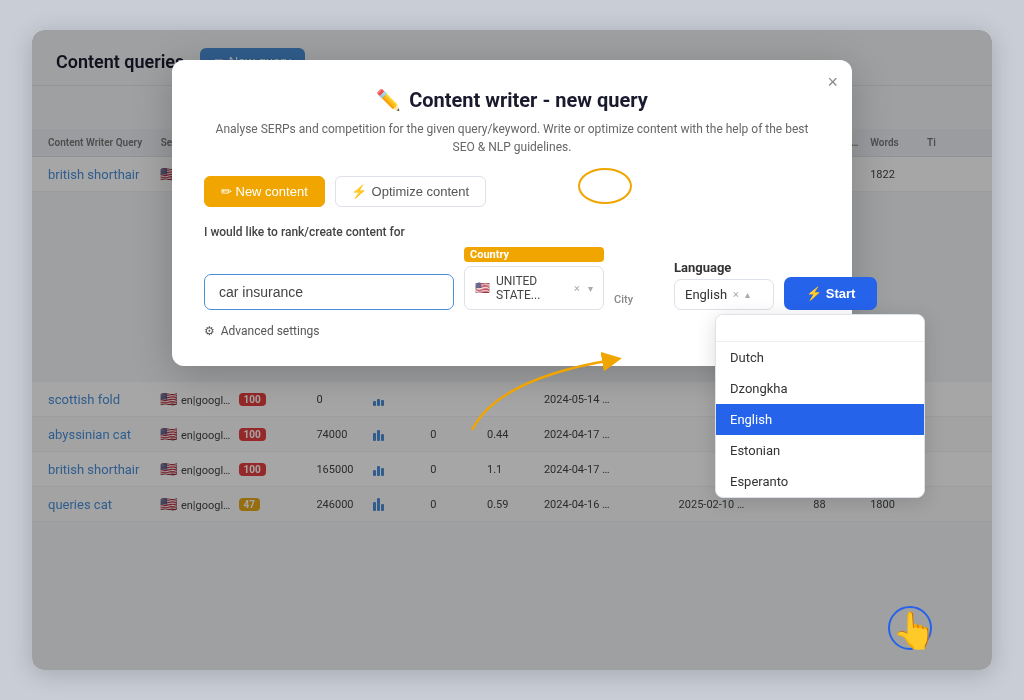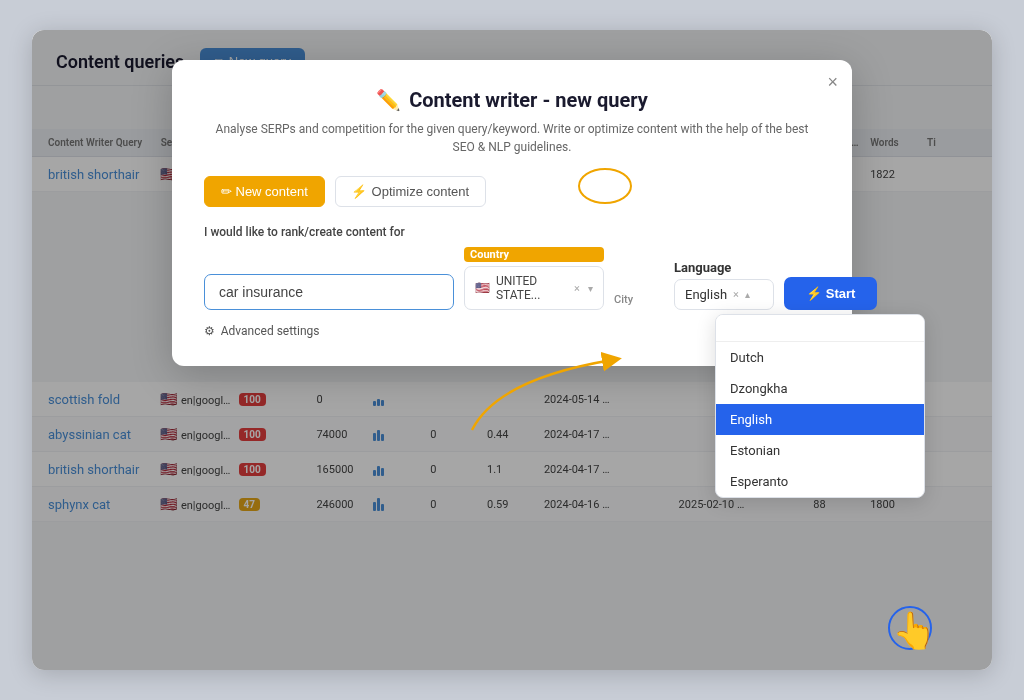--- a/index.html
+++ b/index.html
@@ -472,21 +472,21 @@
         <div class="td sm">1.1</div>
         <div class="td">2024-04-17 12:52</div>
         <div class="td sm"></div>
         <div class="td"></div>
         <div class="td sm"></div>
         <div class="td sm"></div>
         <div class="td sm"></div>
         <div class="td sm"></div>
       </div>
       <div class="table-row-bg alt">
-        <div class="td wide"><a class="link-text">sphynx cat</a></div>
+        <div class="td wide"><a class="link-text">queries cat</a></div>
         <div class="td"><span class="flag">🇺🇸</span> en|google.com</div>
         <div class="td"><span class="badge-yellow">47</span></div>
         <div class="td sm">246000</div>
         <div class="td sm">
             <div class="mini-bars">
               <div class="mini-bar" style="height:9px"></div>
               <div class="mini-bar" style="height:13px"></div>
               <div class="mini-bar" style="height:7px"></div>
             </div>
           </div>

